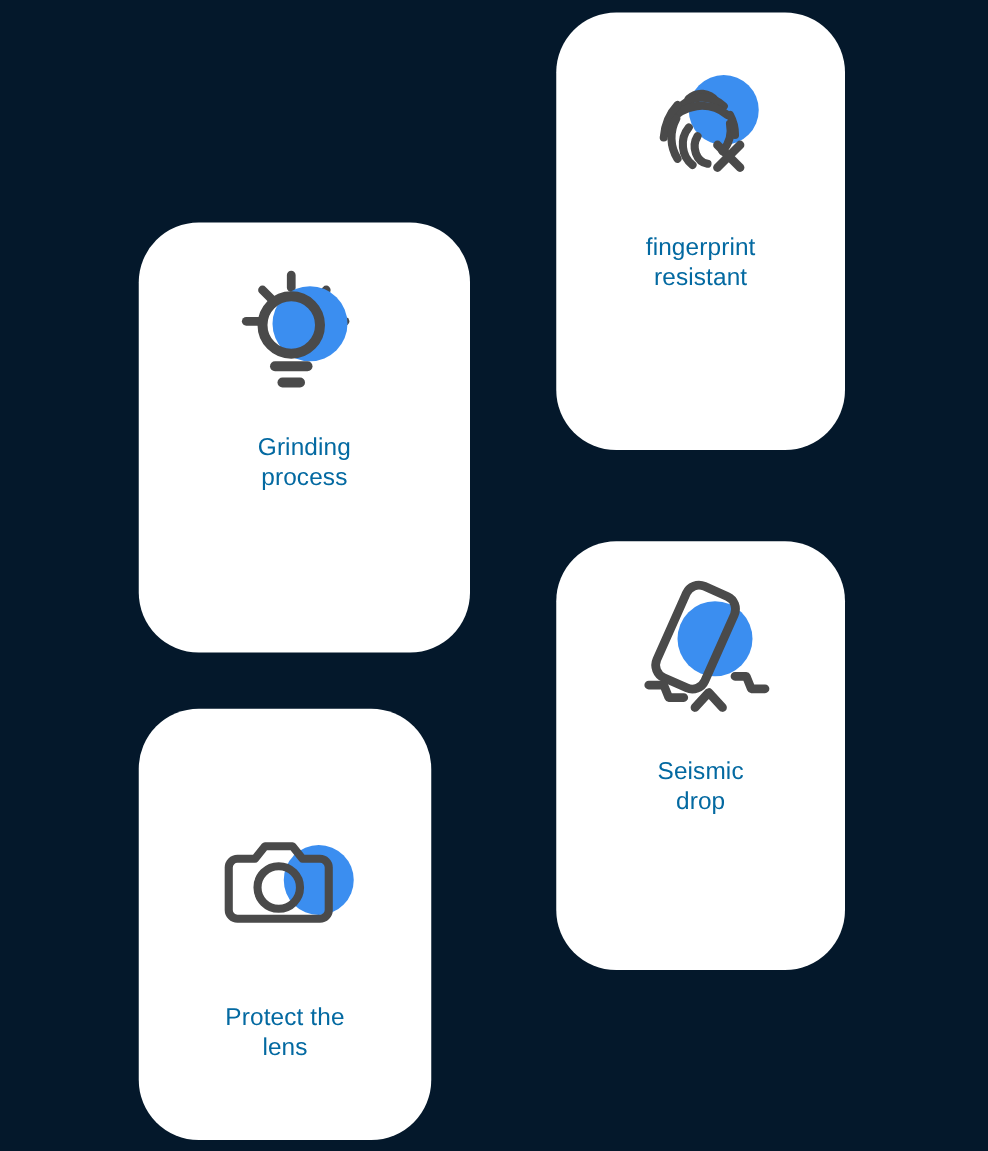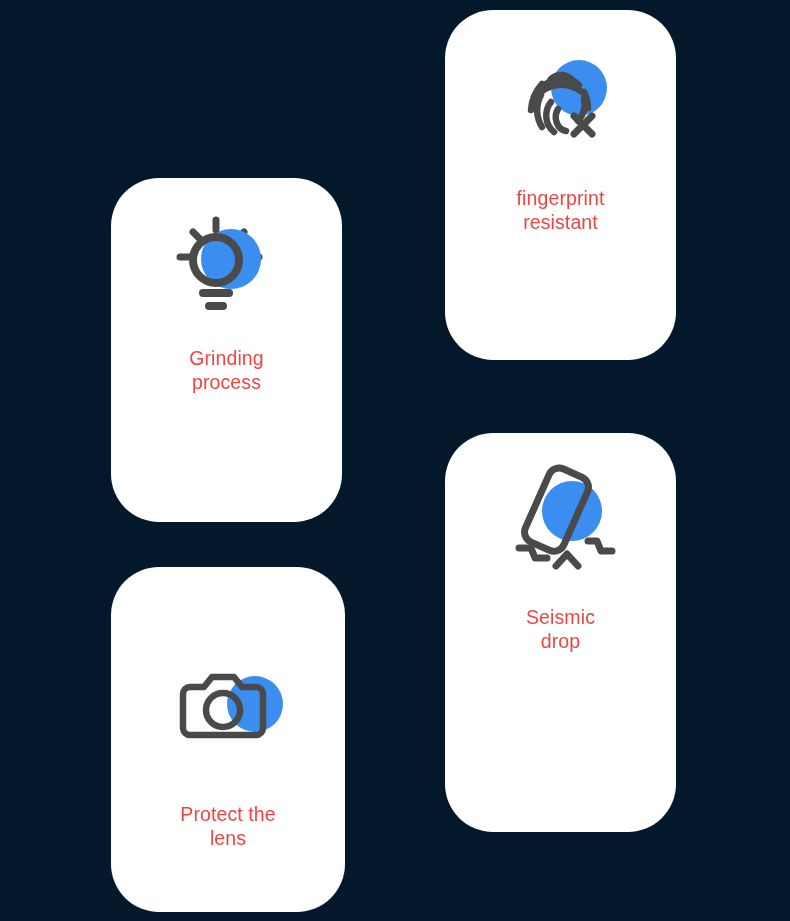--- a/index.html
+++ b/index.html
@@ -30,42 +30,42 @@
     background: #ffffff;
     border-radius: 48px;
     box-sizing: border-box;
     display: flex;
     flex-direction: column;
     align-items: center;
     overflow: hidden;
   }
 
   
-  .card-grinding    { left: 111px; top: 178px; width: 231px; height: 344px; }
+  .card-grinding    { left: 111px; top: 178px; width: 265px; height: 344px; }
   .card-fingerprint { left: 445px; top: 10px;  width: 231px; height: 350px; }
   .card-lens        { left: 111px; top: 567px; width: 234px; height: 345px; justify-content: center; }
-  .card-seismic     { left: 445px; top: 433px; width: 231px; height: 399px; }
+  .card-seismic     { left: 445px; top: 433px; width: 231px; height: 343px; }
 
   .icon-wrap {
     position: relative;
     width: 130px;
     height: 120px;
     display: block;
   }
 
   .icon-wrap svg {
     display: block;
     width: 130px;
     height: 120px;
     overflow: visible;
   }
 
   .card-label {
     text-align: center;
-    color: #ef4444;
+    color: #0369a1;
     font-size: 19.5px;
     line-height: 24px;
     letter-spacing: 0.1px;
     font-weight: 400;
     white-space: pre-line;
     padding: 0 14px;
   }
 
   
   .card-grinding .icon-wrap    { margin-top: 32px; margin-left: 4px; }

